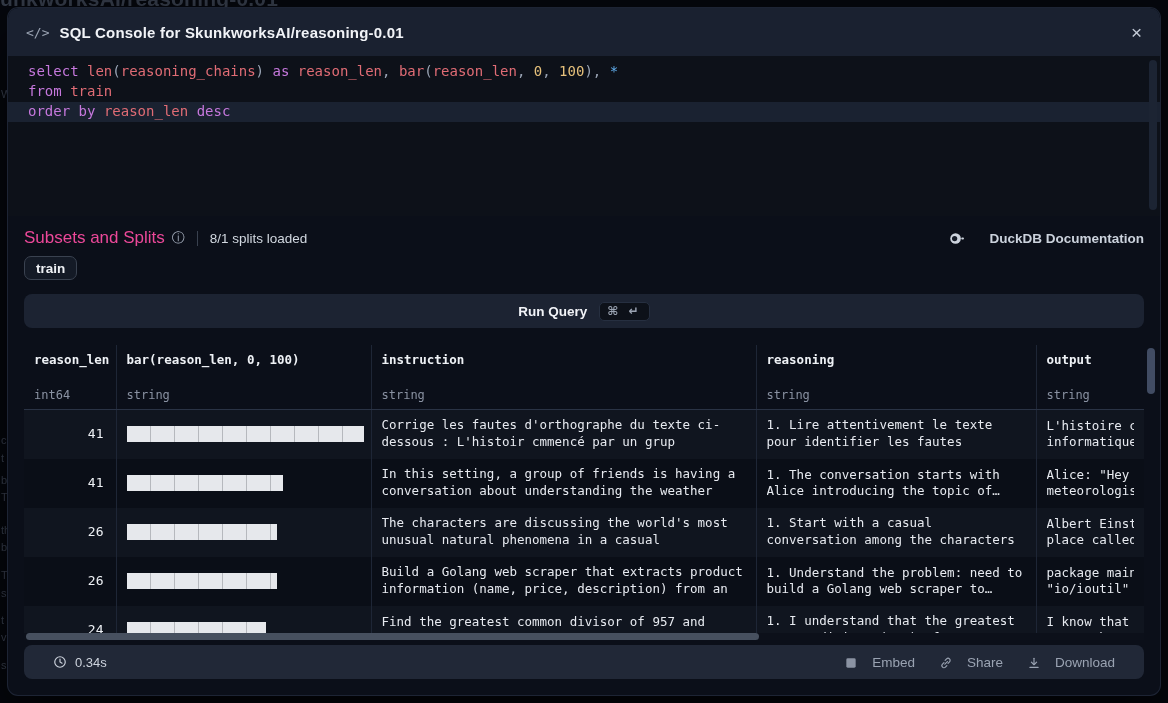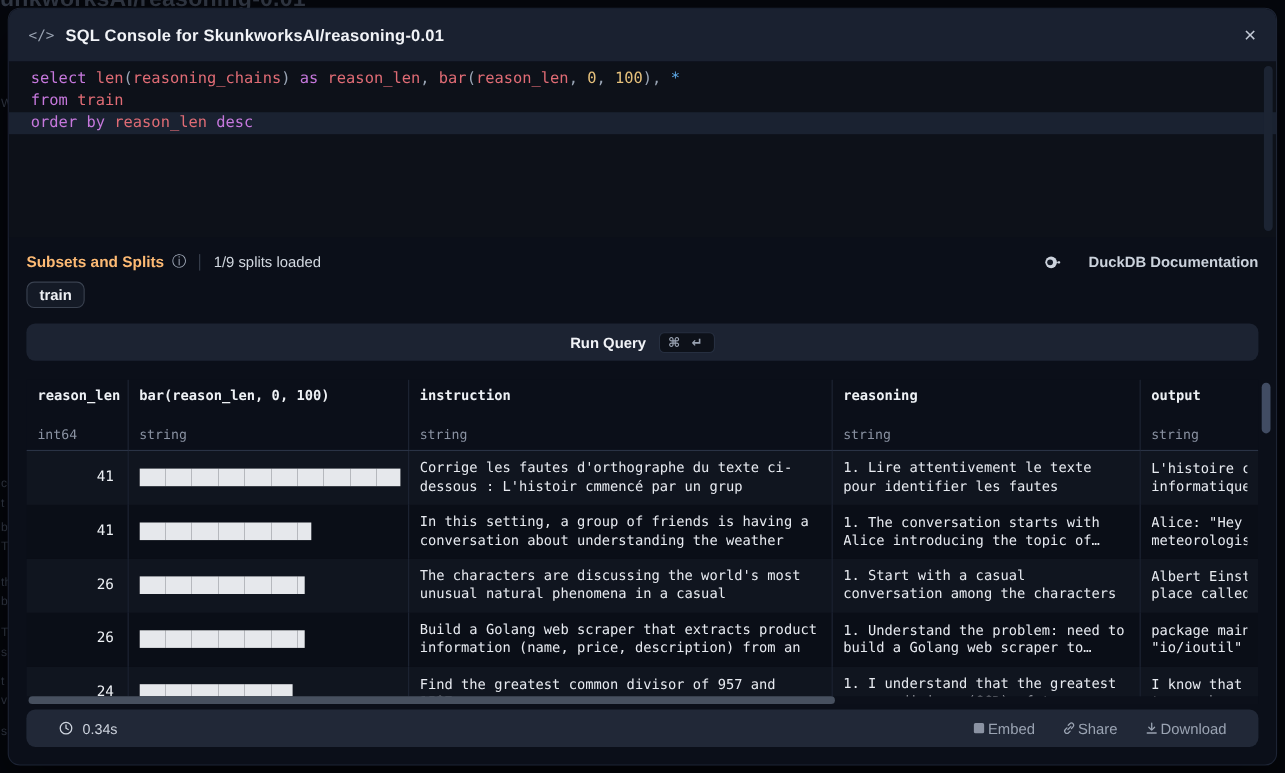--- a/index.html
+++ b/index.html
@@ -29,21 +29,21 @@
   .tk-num { color:#e5c07b; }
   .tk-op  { color:#56b6c2; }
   .tk-star{ color:#61afef; }
   .tk-punc{ color:#9aa5b5; }
   .edscroll { position:absolute; right:3px; top:4px; bottom:6px; width:8px; }
   .edscroll .thumb { height:100%; border-radius:4px; background:#1c2433; }
 
   
   .splits-row { display:flex; justify-content:space-between; align-items:center; margin:12px 16px 0; height:20px; }
   .splits-left { display:flex; align-items:center; }
-  .splits-heading { font-size:14px; font-weight:bold; color:#fdba74; }
+  .splits-heading { font-size:17px; font-weight:normal; color:#ec4899; }
   .info-glyph { font-size:13px; color:#a7b0bf; margin-left:7px; cursor:pointer; }
   .vdiv { width:1px; height:15px; background:#39414f; margin:0 12px; }
   .splits-status { font-size:13.5px; color:#d2d8e0; }
   .doclink { display:flex; align-items:center; gap:25px; color:#cbd2dc; font-size:13.5px; font-weight:bold; text-decoration:none; cursor:pointer; }
 
   .chips { margin:8px 16px 0; height:24px; }
   .chip { display:inline-flex; align-items:center; height:24px; padding:0 11px; border:1px solid #3a4250; border-radius:7px;
           background:#141a26; color:#eef0f4; font-size:13.5px; font-weight:bold; cursor:pointer; }
 
   
@@ -74,21 +74,21 @@
 
   .hscroll { position:absolute; left:0; bottom:0; width:1120px; height:7px; background:#0c101a; }
   .hthumb  { width:733px; height:7px; border-radius:4px; background:#47505f; margin-left:2px; cursor:grab; }
   .vthumb  { position:absolute; right:5px; top:340px; width:8px; height:46px; border-radius:4px; background:#414c63; cursor:grab; }
 
   
   .footer { display:flex; justify-content:space-between; align-items:center; margin:5px 16px 0; width:1120px; height:34px;
             background:#212837; border-radius:8px; padding:0 29px; }
   .elapsed { display:flex; align-items:center; gap:8px; color:#cdd3dd; font-size:13px; }
   .actions { display:flex; gap:24px; }
-  .action  { display:flex; align-items:center; gap:1px; background:none; border:none; color:#9aa3b2; font-size:13.5px;
+  .action  { display:flex; align-items:flex-end; gap:14px; background:none; border:none; color:#9aa3b2; font-size:13.5px;
              font-family:"Liberation Sans",sans-serif; cursor:pointer; }
   .action svg, .elapsed svg, .doclink svg { display:block; }
 </style>
 </head>
 <body>
 
 <div class="bg-title">unkworksAI/reasoning-0.01</div>
 <div id="edge-frags">
     <span class="edge-frag" style="top: 88px;">W</span>
     <span class="edge-frag" style="top: 434px;">ce</span>
@@ -121,21 +121,21 @@
     <div class="edscroll">
         <div class="thumb"></div>
       </div>
   </div>
 
   <div class="splits-row">
     <div class="splits-left">
       <span class="splits-heading">Subsets and Splits</span>
       <span class="info-glyph">ⓘ</span>
       <span class="vdiv"></span>
-      <span class="splits-status">1/9 splits loaded</span>
+      <span class="splits-status">8/1 splits loaded</span>
     </div>
     <a class="doclink">
       <span>
         <svg width="15" height="15" viewBox="0 0 24 24">
           <circle cx="10.5" cy="12" r="8.5" fill="#cdd3dd"></circle>
           <circle cx="9" cy="12" r="4.2" fill="#141a26"></circle>
           <rect x="19.5" y="10.3" width="4.5" height="3.4" rx="1.7" fill="#cdd3dd"></rect>
         </svg>
       </span>
       <span>DuckDB Documentation</span>

